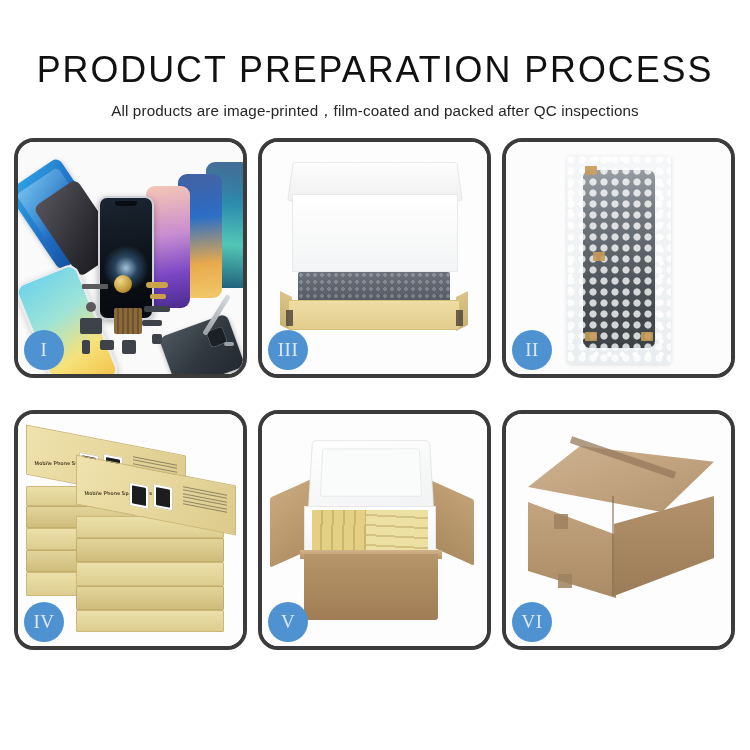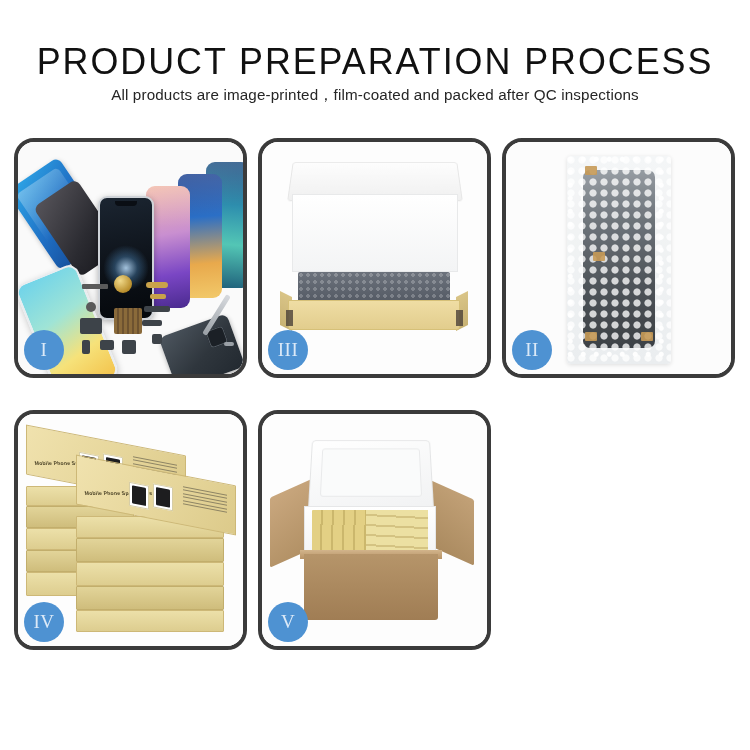--- a/index.html
+++ b/index.html
@@ -5,29 +5,29 @@
   * { box-sizing: border-box; margin: 0; padding: 0; }
   html, body {
     width: 750px; height: 750px;
     background: #ffffff;
     font-family: "Liberation Sans", sans-serif;
     overflow: hidden;
   }
   .page { position: relative; width: 750px; height: 750px; background: #fff; }
 
   
-  .header { position: absolute; top: 40px; left: 0; width: 750px; text-align: center; }
+  .header { position: absolute; top: 48px; left: 0; width: 750px; text-align: center; }
   .title {
     font-family: "Liberation Sans", sans-serif;
     font-size: 37px; font-weight: 400; letter-spacing: 2.0px;
     color: #111; line-height: 44px; white-space: nowrap;
     transform: scaleX(0.97); transform-origin: center;
   }
   .subtitle {
-    margin-top: 1px;
+    margin-top: 9px;
     font-family: "Liberation Sans", sans-serif;
     font-size: 15.2px; font-weight: 400; letter-spacing: 0.15px;
     color: #262626; line-height: 20px; white-space: nowrap;
   }
 
   
   .grid {
     position: absolute; top: 138px; left: 14px;
     width: 722px; height: 556px;
     display: grid;
@@ -471,15 +471,27 @@
         <div class="c5-foam-lid"></div>
         <div class="c5-foam-box"></div>
         <div class="c5-yellow"></div>
         <div class="c5-yellow2"></div>
         <div class="c5-rim"></div>
         <div class="c5-front"></div>
       </div>
       <div class="badge">V</div>
     </div>
 
+    <div class="panel">
+      <div class="panel-inner p6">
+        <div class="c6-top"></div>
+        <div class="c6-seam"></div>
+        <div class="c6-left"></div>
+        <div class="c6-right"></div>
+        <div class="c6-edge"></div>
+        <div class="c6-tab1"></div>
+        <div class="c6-tab2"></div>
+      </div>
+      <div class="badge">VI</div>
+    </div>
 
   </div>
 </div>
 
 </body></html>

